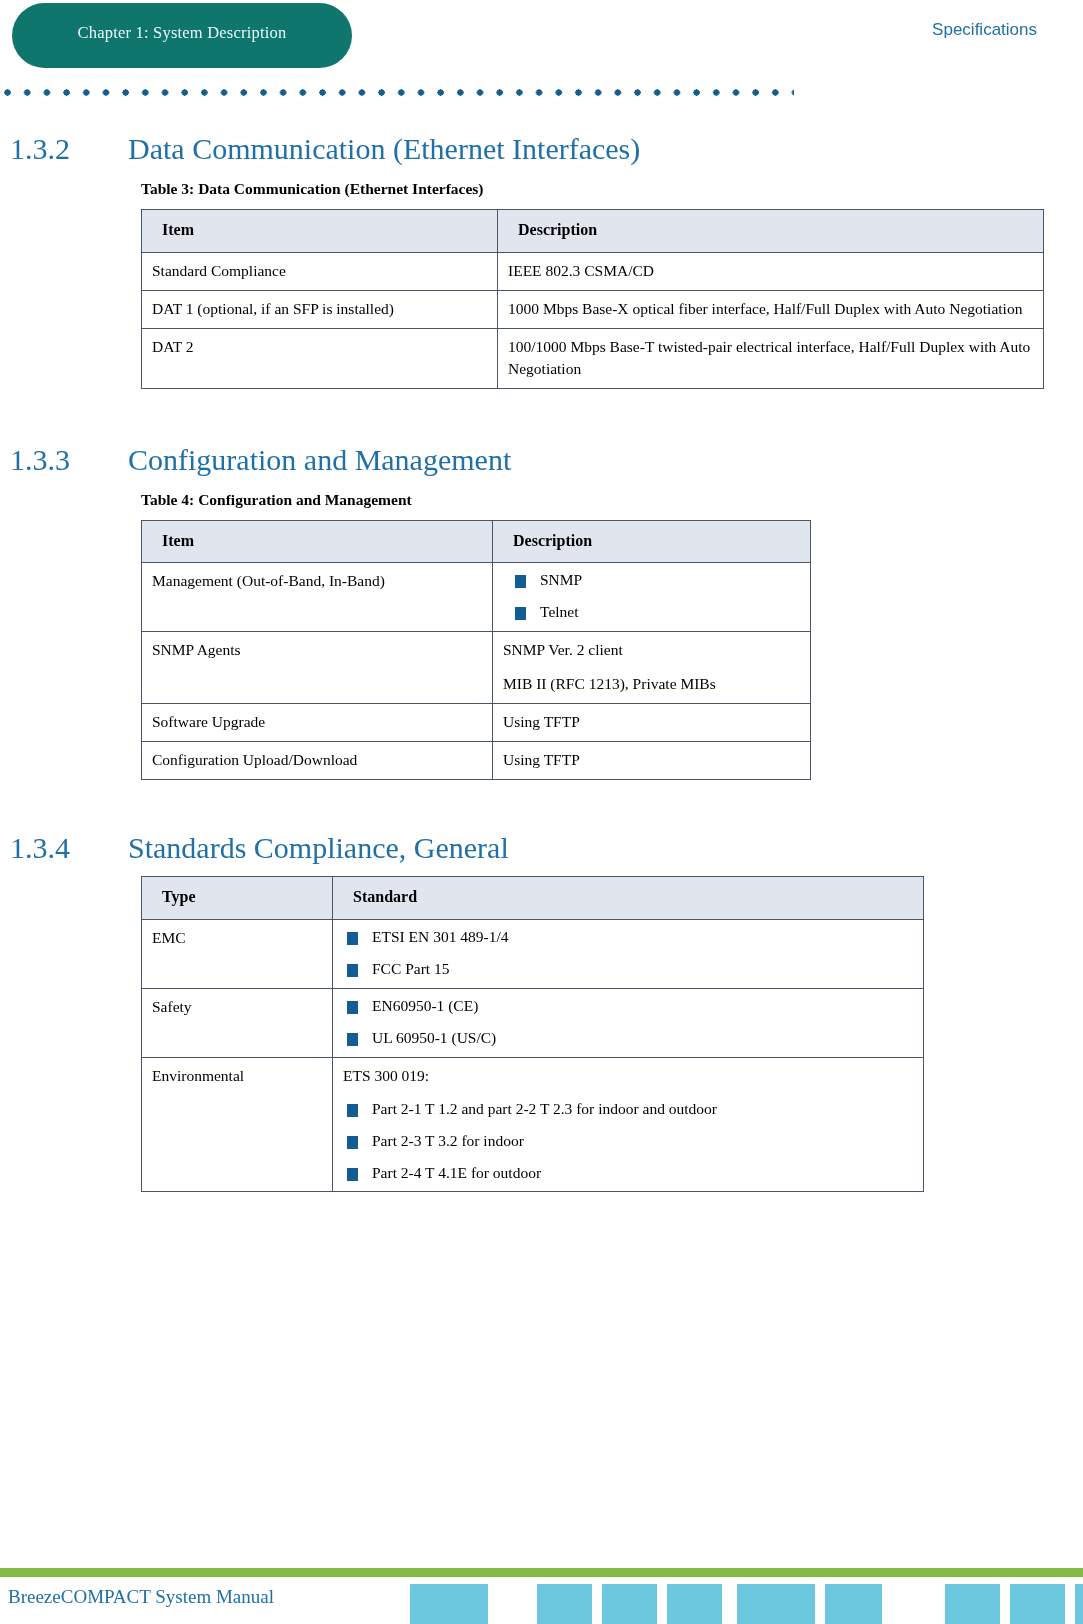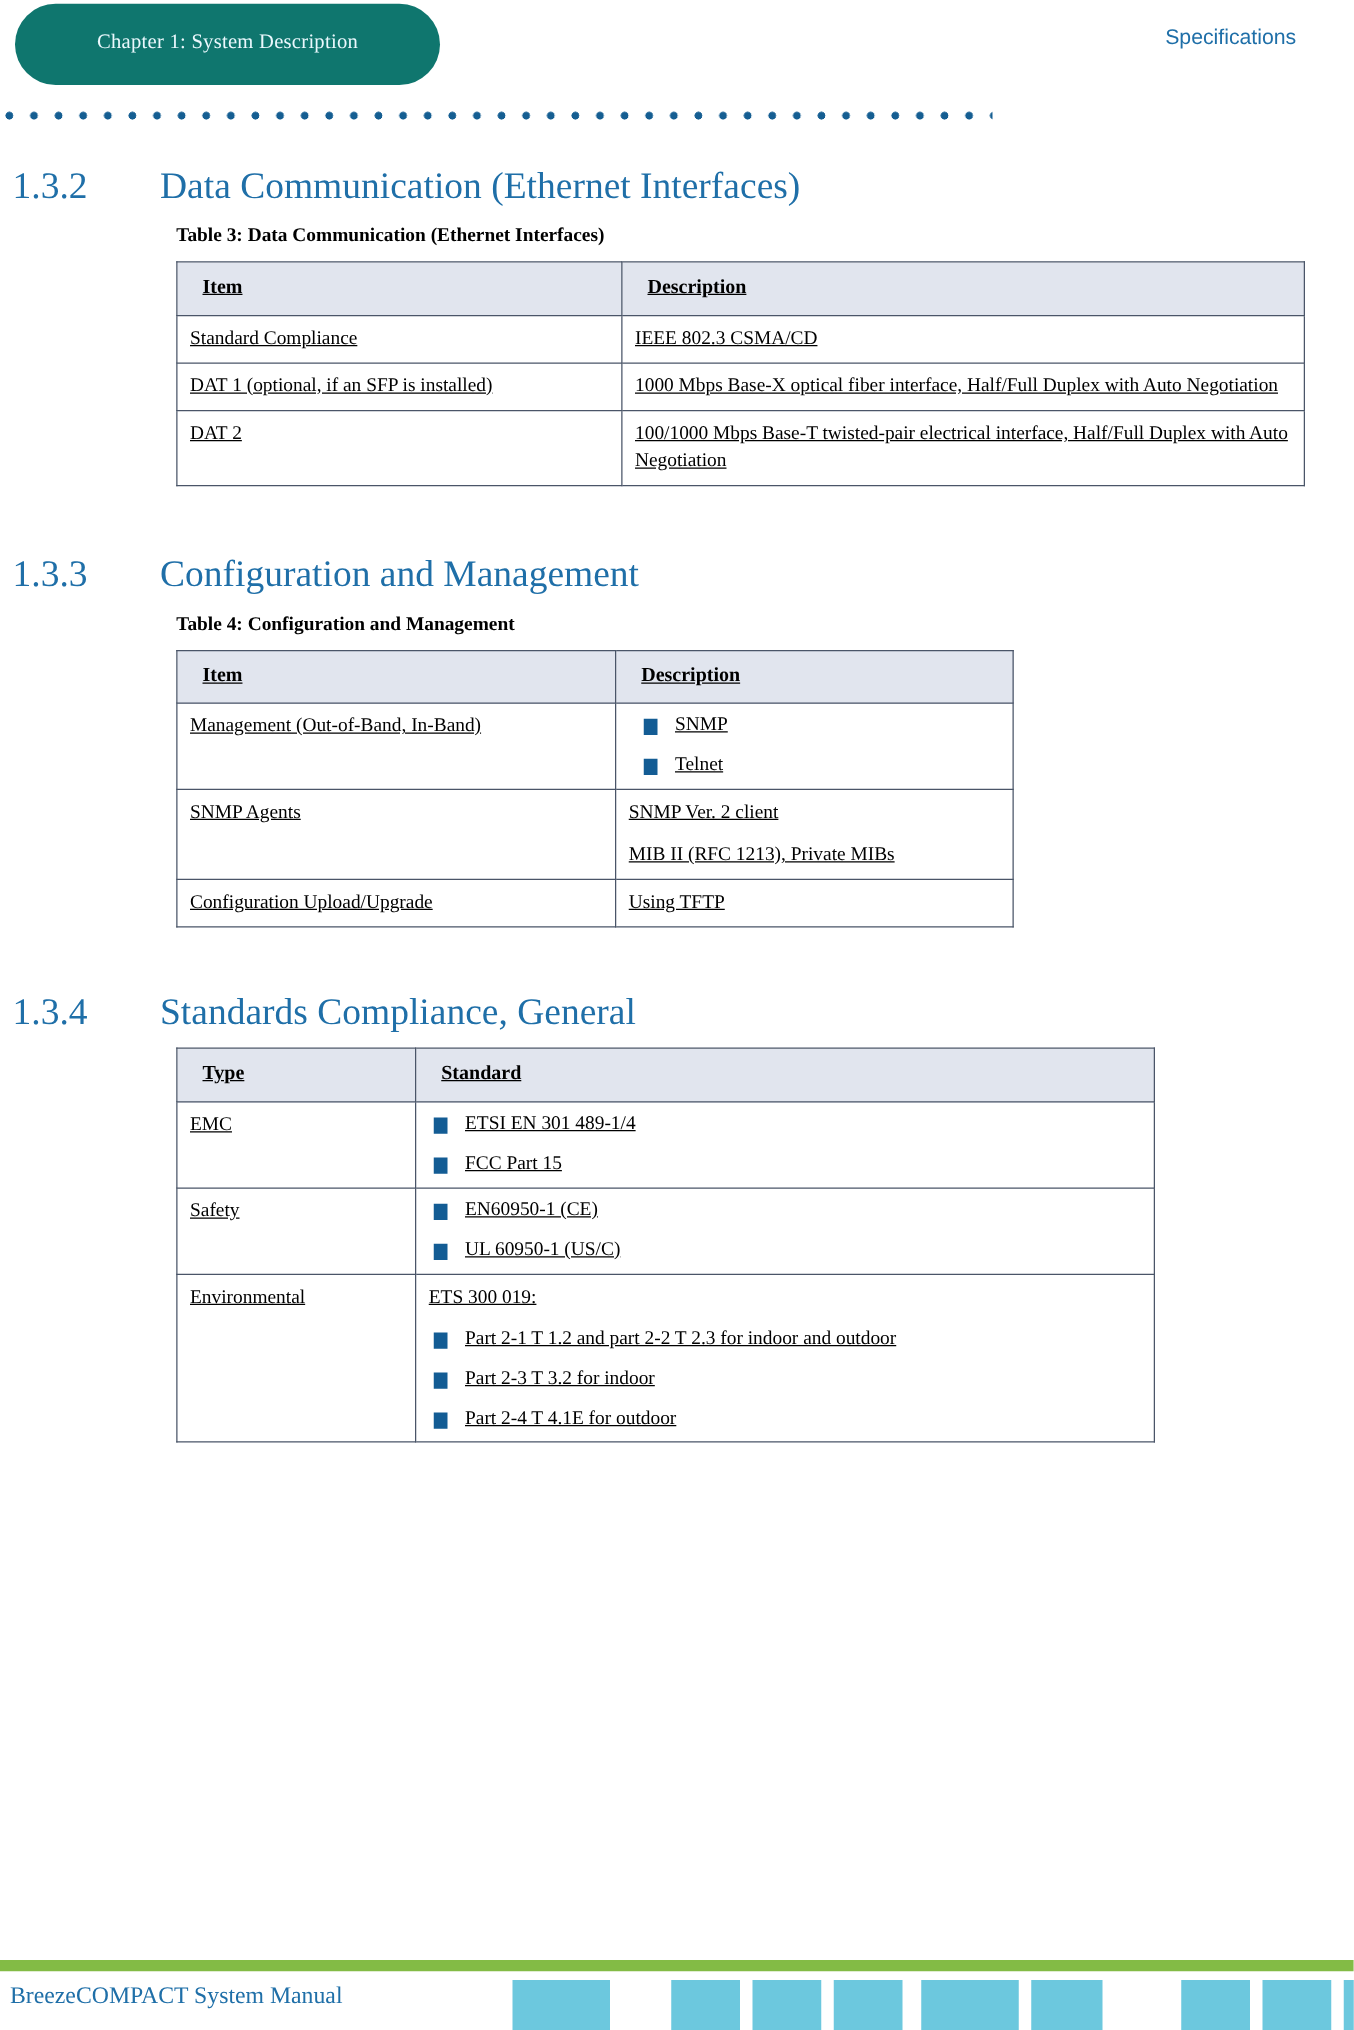--- a/index.html
+++ b/index.html
@@ -111,21 +111,20 @@
   }
   table.doc-table td,
   table.doc-table th {
     border: 1px solid #4A5568;
     padding: 7px 10px 8px 10px;
     font-size: 15.5px;
     line-height: 1.42;
     vertical-align: top;
     font-family: "Liberation Serif", "DejaVu Serif", serif;
     text-align: left;
-    text-decoration: underline;
   }
   table.doc-table th {
     background: #E1E5EE;
     font-weight: bold;
     font-size: 16px;
     padding-top: 9px;
     padding-bottom: 10px;
   }
   table.doc-table th.col-head-indent {
     padding-left: 20px;
@@ -277,21 +276,25 @@
           </td>
         </tr>
         <tr>
           <td>SNMP Agents</td>
           <td>
             <p class="plain-line">SNMP Ver. 2 client</p>
             <p class="plain-line">MIB II (RFC 1213), Private MIBs</p>
           </td>
         </tr>
         <tr>
-          <td>Configuration Upload/Upgrade</td>
+          <td>Software Upgrade</td>
+          <td>Using TFTP</td>
+        </tr>
+        <tr>
+          <td>Configuration Upload/Download</td>
           <td>Using TFTP</td>
         </tr>
       </tbody>
     </table>
   </div>
 
   <div class="section" style="margin-top:51px;">
     <div class="section-heading">
       <div class="section-num">1.3.4</div>
       <div class="section-title">Standards Compliance, General</div>

